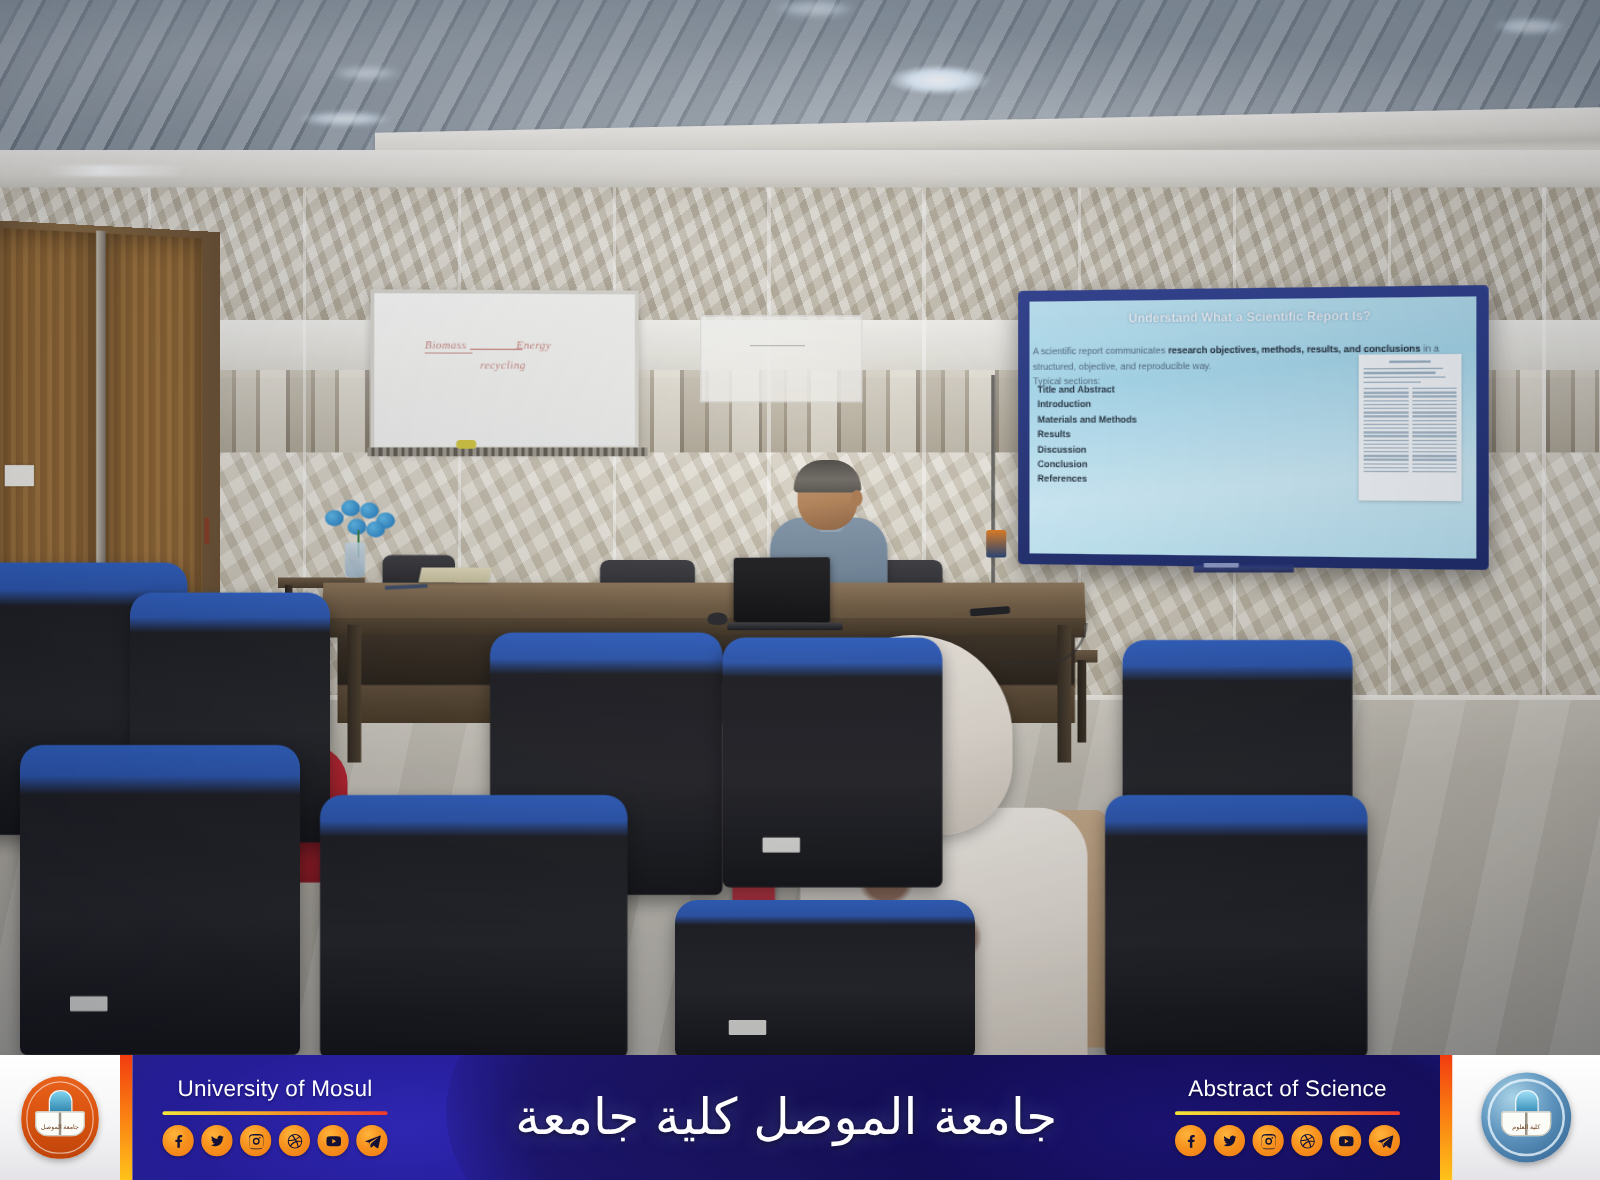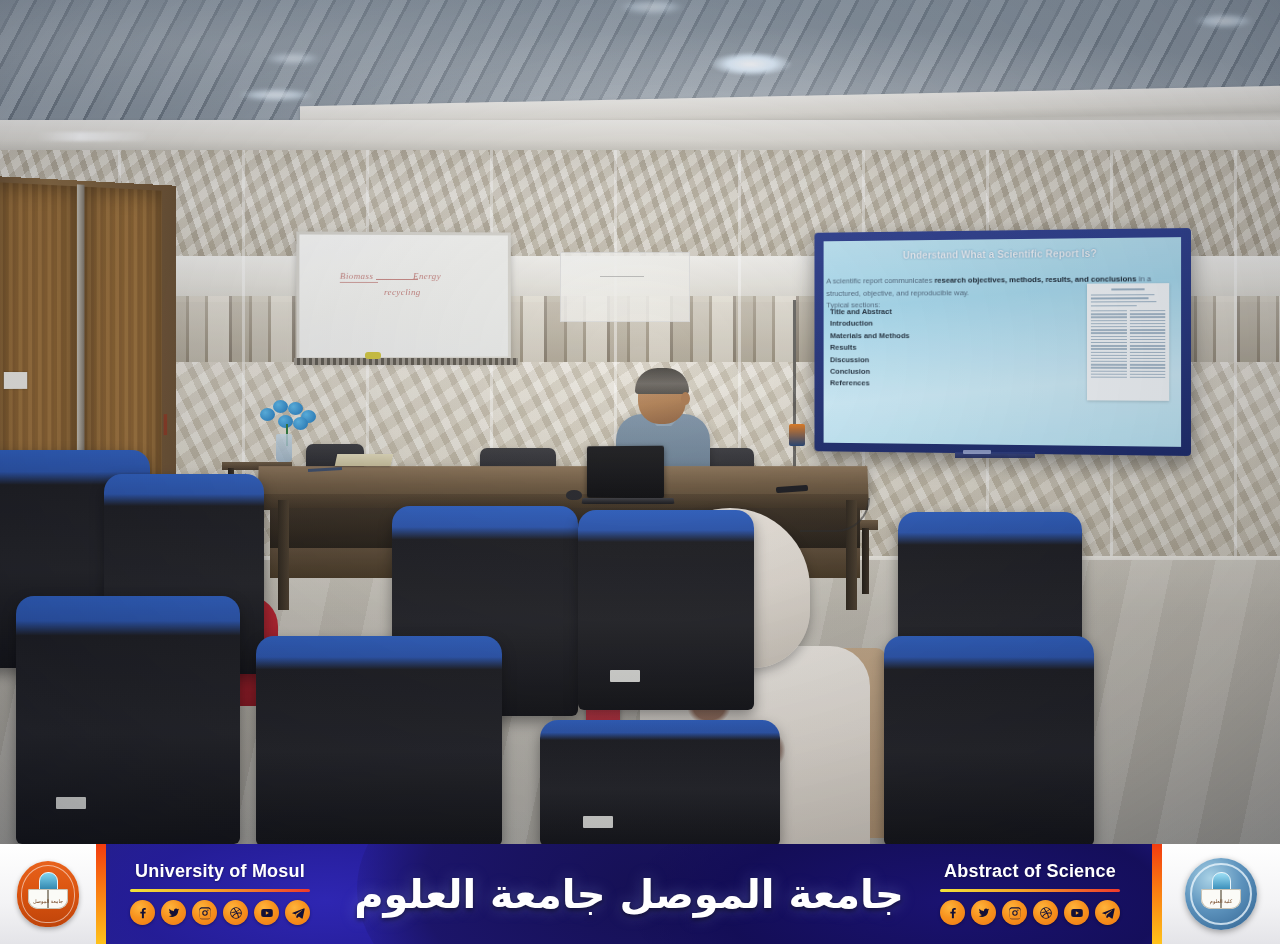--- a/index.html
+++ b/index.html
@@ -334,21 +334,21 @@
             background:#ffffff; display:flex; align-items:stretch; }
 
   .f-logo-cell{ width:96px; position:relative;
       background:linear-gradient(180deg,#ffffff 0%,#f3f3f5 60%,#e4e4e8 100%);
       display:flex; align-items:center; justify-content:center; }
   .f-logo-cell.right{ width:118px; }
 
   .f-bar{ width:10px; background:linear-gradient(180deg,#f23c10 0%,#f97b12 45%,#ffc21a 100%); }
 
   .f-main{ flex:1; position:relative; overflow:hidden;
-      background:linear-gradient(110deg,#241f8c 0%,#2b22a5 22%,#20187e 48%,#191368 72%,#241c8f 100%);font-weight:bold; }
+      background:linear-gradient(110deg,#241f8c 0%,#2b22a5 22%,#20187e 48%,#191368 72%,#241c8f 100%); }
   
   .f-main::before{ content:""; position:absolute; left:-8%; top:-58%; width:58%; height:230%;
       border-radius:50%;
       background:radial-gradient(ellipse at 50% 50%, #2f27b4 0%, #241c96 45%, rgba(30,24,120,0) 72%);
       opacity:.85; }
   .f-main::after{ content:""; position:absolute; right:-10%; top:-62%; width:60%; height:240%;
       border-radius:50%;
       background:radial-gradient(ellipse at 50% 50%, #1a1270 0%, #130d56 50%, rgba(18,12,80,0) 74%);
       opacity:.9; }
   .f-wave{ position:absolute; left:24%; top:-120%; width:56%; height:330%;
@@ -686,21 +686,21 @@
               </svg>
           </a>
           <a class="soc">
             <svg viewBox="0 0 24 24">
                 <path d="M21.7 4.3 2.9 11.6c-.9.35-.9.86-.16 1.08l4.8 1.5 1.85 5.66c.22.6.11.84.74.84.49 0 .7-.22.98-.49l2.36-2.3 4.9 3.63c.9.5 1.55.24 1.78-.84l3.2-15.1c.33-1.32-.5-1.92-1.65-1.4zM7.9 13.8l10.6-6.7c.52-.32 1-.15.6.2L10.1 15l-.35 3.6-1.85-4.8z"></path>
               </svg>
           </a>
         </div>
       </div>
 
-      <div class="f-arabic">جامعة الموصل جامعة العلوم</div>
+      <div class="f-arabic">جامعة الموصل كلية جامعة</div>
 
       <div class="f-right-block">
         <div class="f-label">Abstract of Science</div>
         <div class="f-underline"></div>
         <div class="f-socials">
           <a class="soc">
             <svg viewBox="0 0 24 24">
                 <path d="M13.5 21v-8h2.7l.4-3.1h-3.1V7.9c0-.9.25-1.5 1.55-1.5H16.7V3.6c-.3-.04-1.3-.13-2.46-.13-2.44 0-4.11 1.49-4.11 4.22V9.9H7.4V13h2.73v8h3.37z"></path>
               </svg>
           </a>

